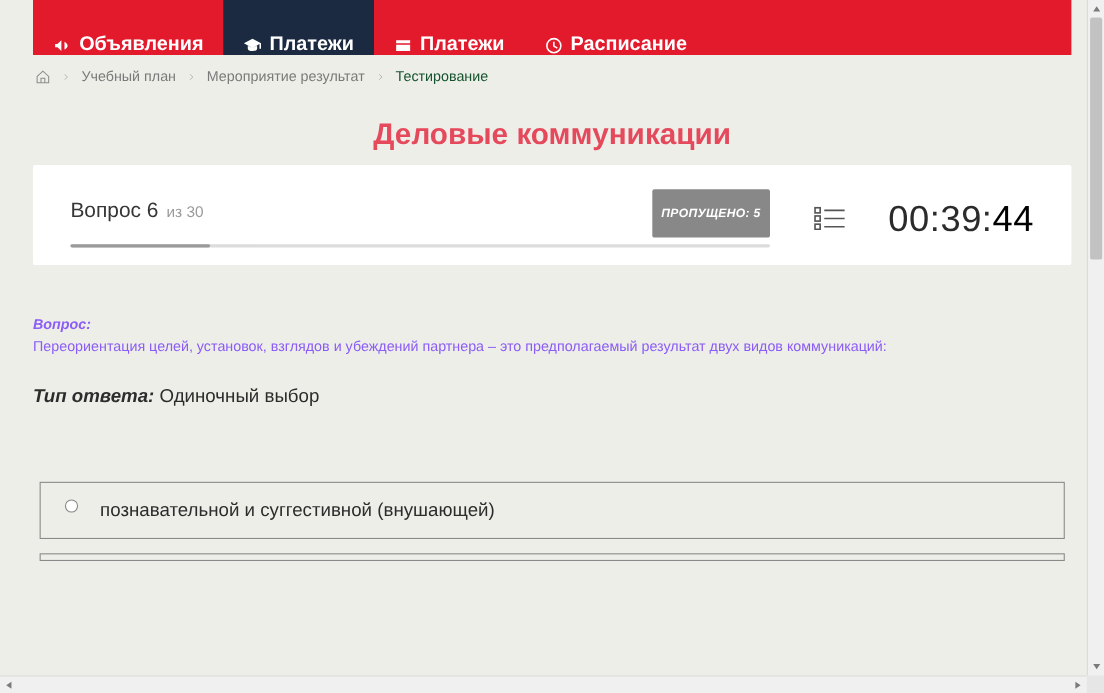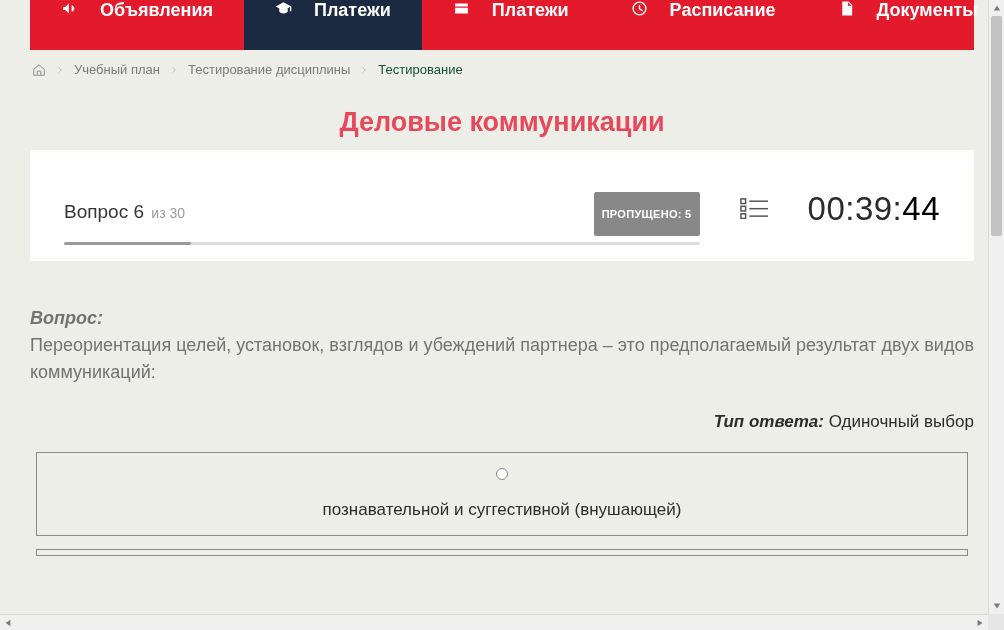--- a/index.html
+++ b/index.html
@@ -28,23 +28,23 @@
     }
     .navbar {
       background: #e3192c;
       display: flex;
       height: 50px;
       align-items: stretch;
       margin-bottom: 12px;
     }
     .nav-item {
       display: flex;
-      align-items: flex-start;
-      gap: 22px;
-      padding: 0 31px;
+      align-items: flex-end;
+      gap: 7px;
+      padding: 0 18px;
       color: #ffffff;
       font-size: 18px;
       font-weight: 700;
       cursor: pointer;
       white-space: nowrap;
     }
     .nav-item.active {
       background: #1b2941;
     }
     .nav-item svg {
@@ -93,21 +93,20 @@
       padding: 22px 34px 16px;
       display: flex;
       align-items: center;
       gap: 40px;
       margin-bottom: 44px;
       border-radius: 2px;
     }
     .progress-block {
       flex: 1;
       min-width: 0;
-      margin-top: 20px;
     }
     .progress-line1 {
       display: flex;
       align-items: baseline;
       justify-content: space-between;
       margin-bottom: 6px;
     }
     .question-counter {
       color: #363636;
       font-size: 19px;
@@ -119,20 +118,21 @@
       margin-left: 2px;
     }
     .skipped-badge {
       background: #888888;
       color: #ffffff;
       font-size: 11px;
       font-weight: 700;
       padding: 16px 8px;
       border-radius: 2px;
       letter-spacing: 0.3px;
+      font-style: italic;
     }
     .progress-bar {
       width: 100%;
       height: 3px;
       background: #dcdcdc;
       border-radius: 2px;
       position: relative;
     }
     .progress-fill {
       height: 100%;
@@ -148,45 +148,42 @@
     .timer {
       font-size: 33px;
       color: #2b2b2b;
       font-weight: 400;
       letter-spacing: 0.5px;
       white-space: nowrap;
     }
     .timer .faded { color: #000000; }
     .question-block {
       margin-bottom: 26px;
-      color: #737373;
-      font-size: 18px;
+      color: #8b5cf6;
+      font-size: 13px;
       line-height: 1.5;
     }
     .q-label { font-weight: 700; font-style: italic; }
     .answer-type {
       font-size: 17px;
       color: #2c2c2c;
-      margin-bottom: 20px;
-      text-align: right;
+      margin-bottom: 68px;
     }
     .answer-type .lbl { font-weight: 700; font-style: italic; }
     .options {
       padding: 0 6px;
     }
     .option {
       border: 1px solid #8a8a8a;
       padding: 15px 22px;
       margin-bottom: 13px;
       display: flex;
-      align-items: center;
       gap: 20px;
       cursor: pointer;
       background: #eeeee9;
-      flex-direction: column;
     }
     .option.last-crop {
       height: 7px;
       padding: 0 22px;
       margin-bottom: 0;
     }
     .radio {
       width: 12px;
       height: 12px;
       border: 1px solid #888;
@@ -278,41 +275,35 @@
               <path d="M3 5h18v4H3V5zm0 6h18v8H3v-8zm2 2h6v2H5v-2z"></path>
             </svg>
           <span>Платежи</span>
         </div>
         <div class="nav-item">
           <svg viewBox="0 0 24 24">
               <path d="M12 2a10 10 0 100 20 10 10 0 000-20zm0 18a8 8 0 110-16 8 8 0 010 16zm1-13h-2v6l5 3 1-1.6-4-2.4V7z"></path>
             </svg>
           <span>Расписание</span>
         </div>
-        <div class="nav-item">
-          <svg viewBox="0 0 24 24">
-              <path d="M6 2h9l5 5v15H6V2zm8 1v5h5l-5-5zM8 12h8v2H8v-2zm0 4h8v2H8v-2z"></path>
-            </svg>
-          <span>Документы</span>
-        </div>
       </div>
 
       <div class="breadcrumb">
         <svg class="home-icon" viewBox="0 0 24 24" stroke-width="1.6">
             <path d="M3 11l9-8 9 8v10H3V11z"></path>
             <path d="M9 21v-7h6v7"></path>
           </svg>
         <svg class="bc-sep" viewBox="0 0 24 24" stroke-width="2">
             <path d="M9 6l6 6-6 6"></path>
           </svg>
         <span class="bc-item">Учебный план</span>
         <svg class="bc-sep" viewBox="0 0 24 24" stroke-width="2">
             <path d="M9 6l6 6-6 6"></path>
           </svg>
-        <span class="bc-item">Тестирование дисциплины</span>
+        <span class="bc-item">Мероприятие результат</span>
         <svg class="bc-sep" viewBox="0 0 24 24" stroke-width="2">
             <path d="M9 6l6 6-6 6"></path>
           </svg>
         <span class="bc-current">Тестирование</span>
       </div>
 
       <h1 class="page-title">Деловые коммуникации</h1>
 
       <div class="status-card">
         <div class="progress-block">

